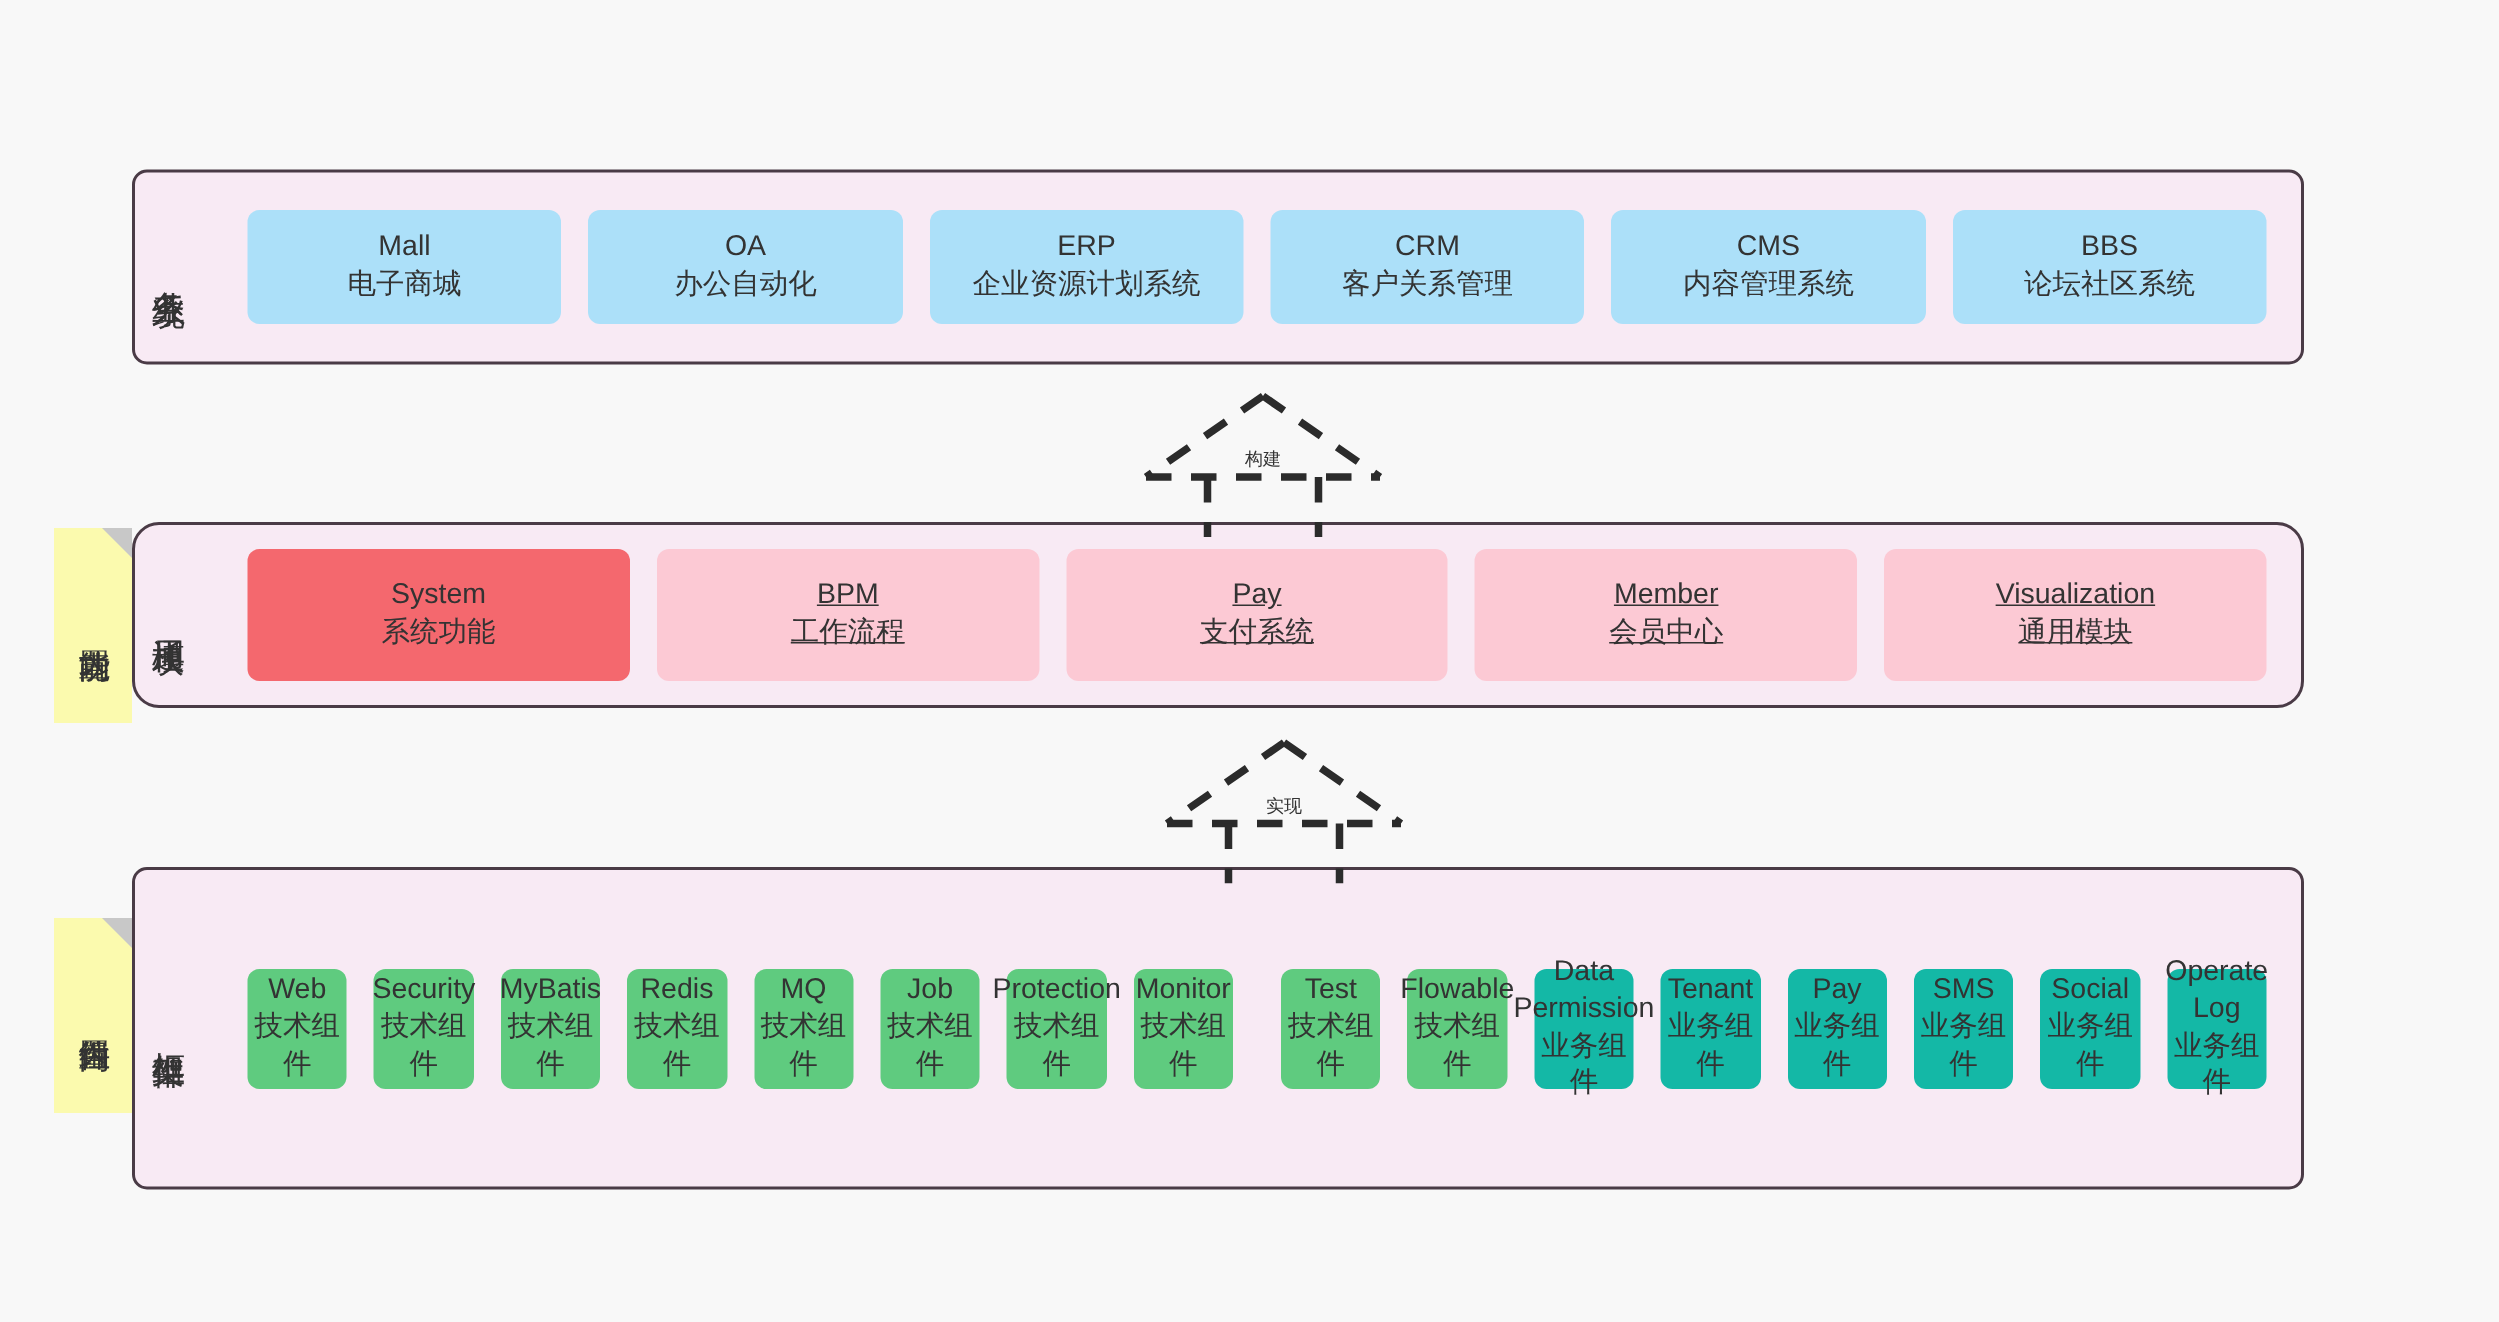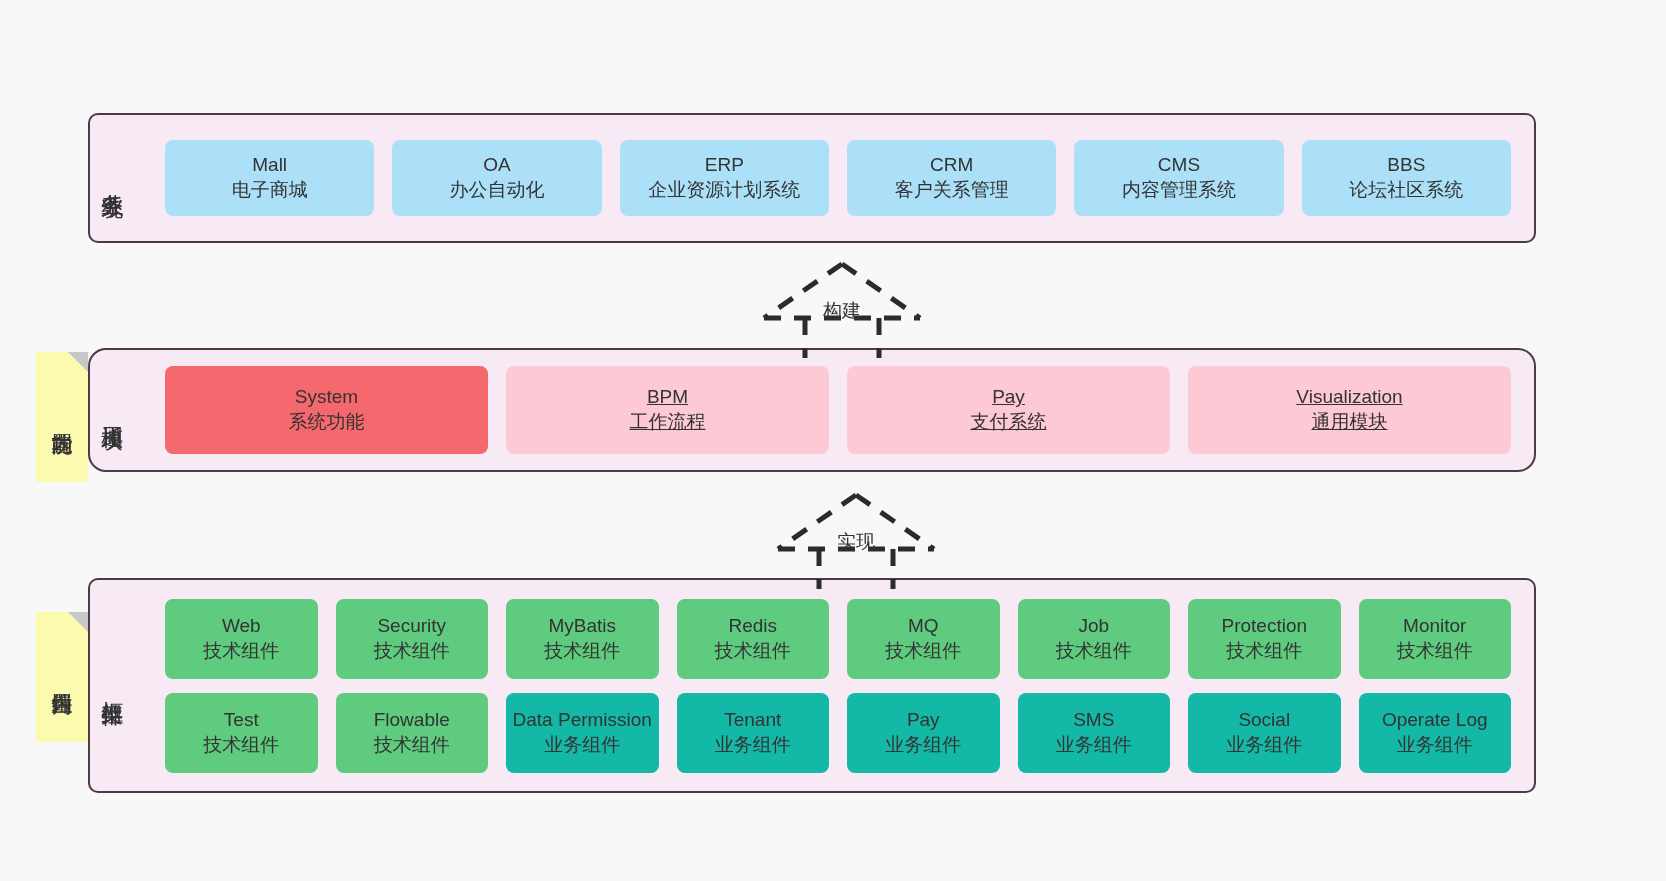--- a/index.html
+++ b/index.html
@@ -53,21 +53,21 @@
   }
 
   .layer-body {
     flex: 1 1 auto;
     display: flex;
     align-items: center;
     padding: 0 14px 0 8px;
     gap: 0;
   }
   .layer-body.two-rows {
-    flex-direction: column;
+    flex-direction: row;
     justify-content: center;
     gap: 14px;
     padding: 14px 14px 14px 8px;
   }
   .row {
     display: flex;
     width: 100%;
     gap: 0;
     align-items: stretch;
   }
@@ -130,21 +130,21 @@
     width: 170px;
     height: 100px;
     z-index: 3;
   }
   .arrow svg { display: block; }
   .arrow-label {
     position: absolute;
     left: 50%;
     transform: translateX(-50%);
     top: 40px;
-    font-size: 19px;
+    font-size: 12px;
     color: #333333;
     background: transparent;
     white-space: nowrap;
     padding: 0 2px;
   }
 </style>
 </head>
 <body>
 
 <div id="stage">
@@ -202,20 +202,24 @@
         </div>
         <div class="card pinklight">
           <span class="l1">BPM</span>
           <span class="l2">工作流程</span>
         </div>
         <div class="card pinklight">
           <span class="l1">Pay</span>
           <span class="l2">支付系统</span>
         </div>
         <div class="card pinklight">
+          <span class="l1">Member</span>
+          <span class="l2">会员中心</span>
+        </div>
+        <div class="card pinklight">
           <span class="l1">Visualization</span>
           <span class="l2">通用模块</span>
         </div>
       </div>
   </div>
 
   <div class="arrow" id="arrow-implement" style="left:771px; top:489px;">
     <svg width="170" height="100" viewBox="0 0 170 100" aria-hidden="true">
       <path d="M85 6 L163 60 M85 6 L7 60" fill="none" stroke="#2b2b2b" stroke-width="5" stroke-dasharray="17 13" stroke-linecap="butt"></path>
       <path d="M7 60 L163 60" fill="none" stroke="#2b2b2b" stroke-width="5" stroke-dasharray="17 13" stroke-linecap="butt"></path>

